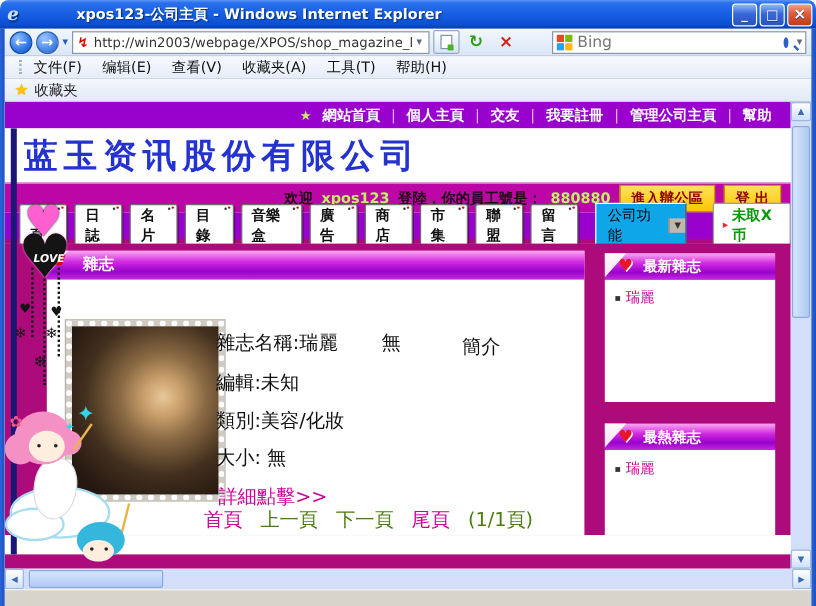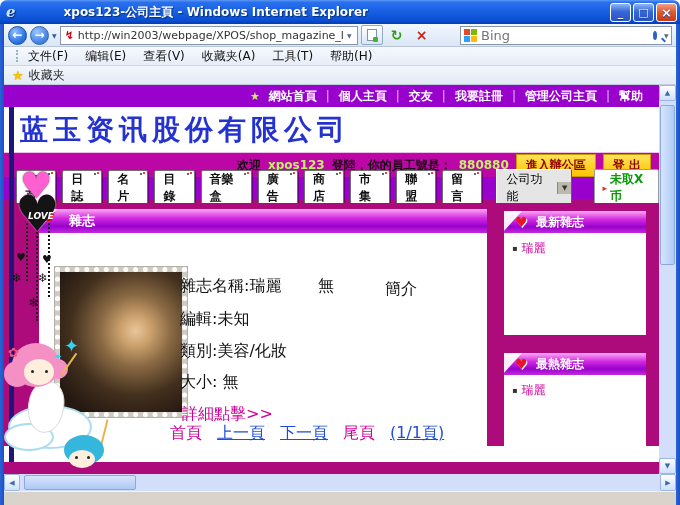--- a/index.html
+++ b/index.html
@@ -77,21 +77,21 @@
     font-size:12px; font-weight:bold; color:#1a0510; }
   .red { color:#bef264; }
   .ybtn { background:linear-gradient(#ffe259,#ffc400); border:1px solid #c59a06; color:#8b0000;
     font-size:12px; font-weight:bold; padding:2px 9px; }
 
   .tabrow { position:absolute; left:0; top:92px; width:655px; height:26px; background:#9901cc; border-bottom:4px solid #ad0b7c;
     display:flex; align-items:center; gap:6px; padding-left:12px; }
   .tab { position:relative; background:#fff; border:1px solid #6f6f6f; border-radius:2px; font-size:12px; font-weight:bold;
     color:#111; padding:0 8px 1px; box-shadow:1px 1px 0 rgba(40,0,40,.45); }
   .tab::after { content:""; position:absolute; top:1px; right:2px; width:2px; height:2px; border-radius:50%; background:#e00; box-shadow:-3px 1px 0 #333; }
-  .cfn { display:flex; align-items:center; background:#e5e5e5; border:1px solid #fff; border-right-color:#5f5f5f; border-bottom-color:#5f5f5f;
+  .cfn { display:flex; align-items:center; background:#0ea5e9; border:1px solid #fff; border-right-color:#5f5f5f; border-bottom-color:#5f5f5f;
     font-size:12px; color:#000; padding:1px 0 1px 9px; margin-left:8px; }
   .cfn-arrow { background:#bdb9ad; border-left:1px solid #8d897d; font-size:7px; color:#333; padding:2px 4px; margin-left:8px; }
   .coin { display:flex; align-items:center; gap:3px; background:#fff; border:1px solid #9a9a9a; border-radius:2px;
     font-size:12px; font-weight:bold; color:#089a08; padding:1px 7px; margin-left:16px; }
   .coin .play { color:#e03030; font-size:9px; }
 
   .mainarea { position:absolute; left:0; top:118px; width:655px; height:243px; background:#ad0b7c; }
   .whitestrip { position:absolute; left:0; top:361px; width:655px; height:16px; background:#fff; }
   .footerbar { position:absolute; left:0; top:377px; width:655px; height:12px; background:#ad0b7c; }
 
@@ -104,21 +104,21 @@
   .pbody { position:relative; height:213px; font-size:16px; color:#111; }
   .photo { position:absolute; left:16px; top:34px; width:132px; height:150px; background:#cfcbc3; border:5px dotted #fff; outline:1px solid #b5b1a9; }
   .photo .img { width:100%; height:100%;
     background:radial-gradient(circle at 62% 42%,#e8c79a 0%,#caa06c 14%,#8a6a44 32%,#43301e 58%,#241811 85%); }
   .frow { position:absolute; left:141px; white-space:nowrap; }
   .f0{top:43px}.f1{top:76px}.f2{top:108px}.f3{top:139px}
   .introlbl { position:absolute; left:346px; top:46px; }
   .introval { position:absolute; left:279px; top:43px; }
   .detail { position:absolute; left:143px; top:171px; color:#cc0099; }
   .pgn { position:absolute; left:131px; top:190px; display:flex; gap:15px; }
-  .pg-link { color:#cc0099; } .pg-text { color:#1d4ed8;text-decoration:underline; }
+  .pg-link { color:#cc0099; } .pg-text { color:#4d7c0f; }
 
   
   .sbox { position:absolute; left:500px; width:142px; z-index:2; }
   .sb1 { top:8px; } .sb2 { top:150px; }
   .sbhead { height:22px; background:linear-gradient(180deg,#fda8f3 0%,#d12be0 38%,#9901cc 72%,#c32add 100%);
     color:#fff; font-size:12px; font-weight:bold; line-height:22px; padding-left:32px; position:relative; }
   .sbheart { position:absolute; left:11px; top:0; color:#e8142a; font-size:14px; text-shadow:1px 1px 0 #fff; }
   .sbbody { background:#fff; padding:7px 8px; font-size:12px; }
   .sb1 .sbbody { height:102px; } .sb2 .sbbody { height:71px; }
   .bullet { color:#333; font-size:8px; margin-right:4px; vertical-align:1px; }

